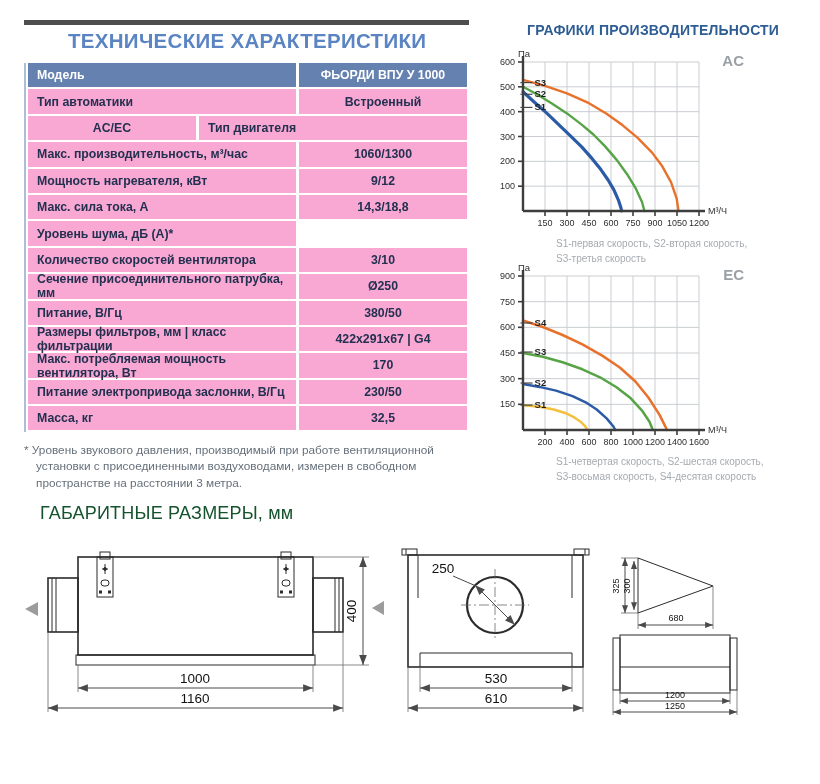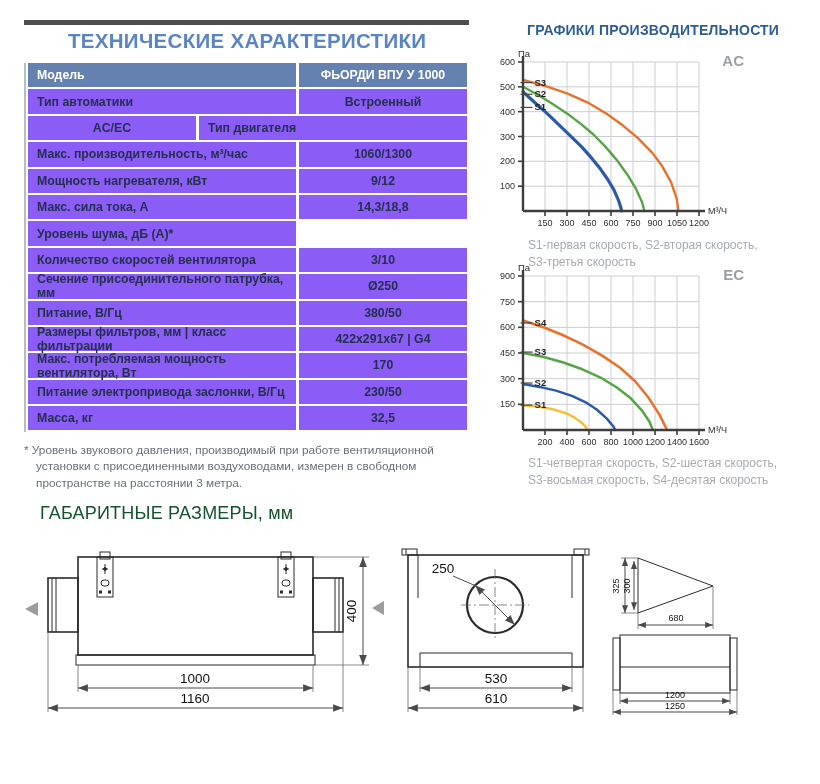--- a/index.html
+++ b/index.html
@@ -8,31 +8,31 @@
 
   .top-rule { position:absolute; left:24px; top:20px; width:445px; height:5px; background:#4e4e4e; }
 
   .h1 { position:absolute; left:20px; top:29px; font-size:20.5px; font-weight:bold; color:#5b84c3; letter-spacing:.3px;margin-left:48px; }
   .h2 { position:absolute; left:527px; top:22px; font-size:14px; font-weight:bold; color:#2e5d94; letter-spacing:.2px; }
   .h3 { position:absolute; left:40px; top:503px; font-size:18px; font-weight:normal; color:#14532d; letter-spacing:.2px; }
 
   
   .spec-table { position:absolute; left:24px; top:63px; width:443px; border-left:2px solid #aebdd6; padding-left:2px; }
   .t-row { display:flex; gap:3px; margin-bottom:2px; height:24.4px;border-radius:11px; }
-  .t-row .cell { display:flex; align-items:center; background:#8b5cf6; color:#23304f; font-size:12.3px; font-weight:bold; }
+  .t-row .cell { display:flex; align-items:center; background:#f9a8d4; color:#23304f; font-size:12.3px; font-weight:bold; }
   .t-row .lbl { flex:0 0 268px; padding-left:9px; }
   .t-row .val { flex:1; justify-content:center; text-align:center; }
   .t-row.hdr .cell { background:#6581b0; color:#ffffff; }
 
   .footnote { position:absolute; left:24px; top:442px; width:452px; font-size:11.8px; color:#66707a; line-height:1.38; padding-left:12px; text-indent:-12px; }
 
   .chart { position:absolute; left:500px; }
   #chart-ac { top:48px; }
   #chart-ec { top:262px; }
-  .chart-caption { position:absolute; left:528px; font-size:12px; color:#a6abb0; line-height:1.45; }
+  .chart-caption { position:absolute; left:556px; font-size:10px; color:#a6abb0; line-height:1.45; }
   #cap-ac { top:237px; }
   #cap-ec { top:455px; }
 
   .drawing { position:absolute; }
   #draw-side  { left:20px;  top:540px; }
   #draw-front { left:395px; top:540px; }
   #draw-right { left:608px; top:540px; }
 
   svg text { font-family:"Liberation Sans", sans-serif; }
   .oline { stroke:#2b2b2b; stroke-width:1.6; fill:none; }

